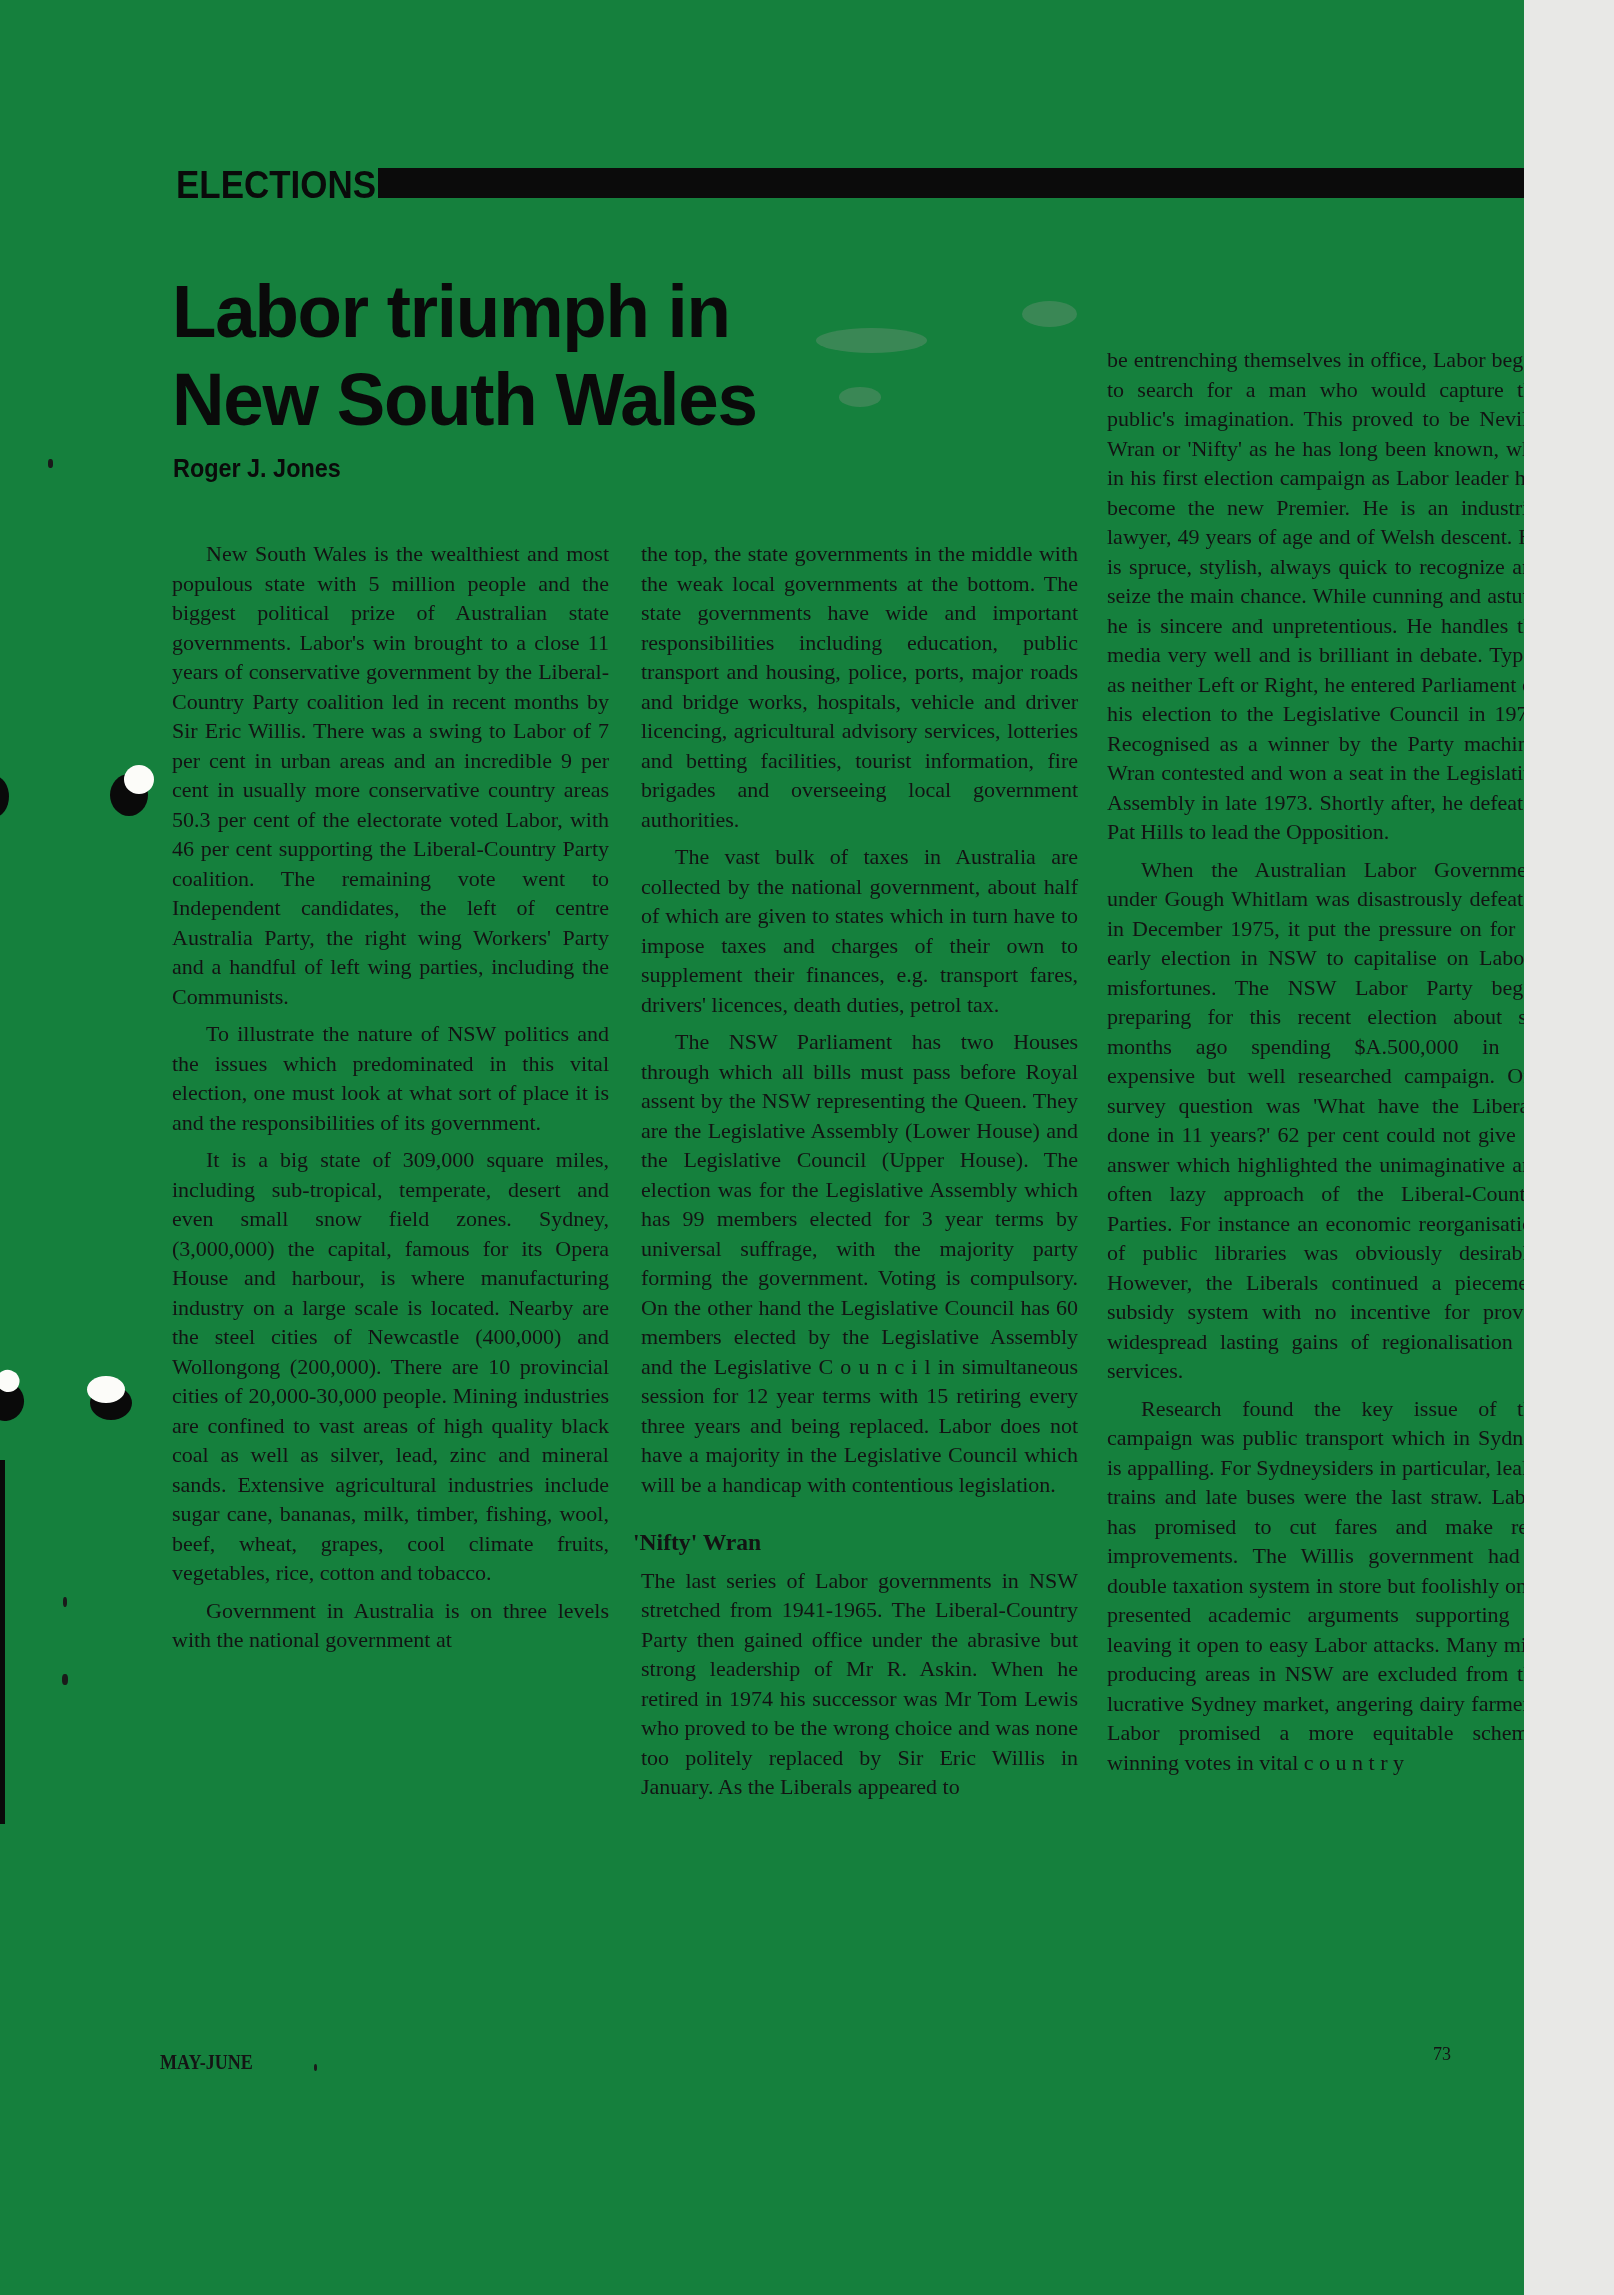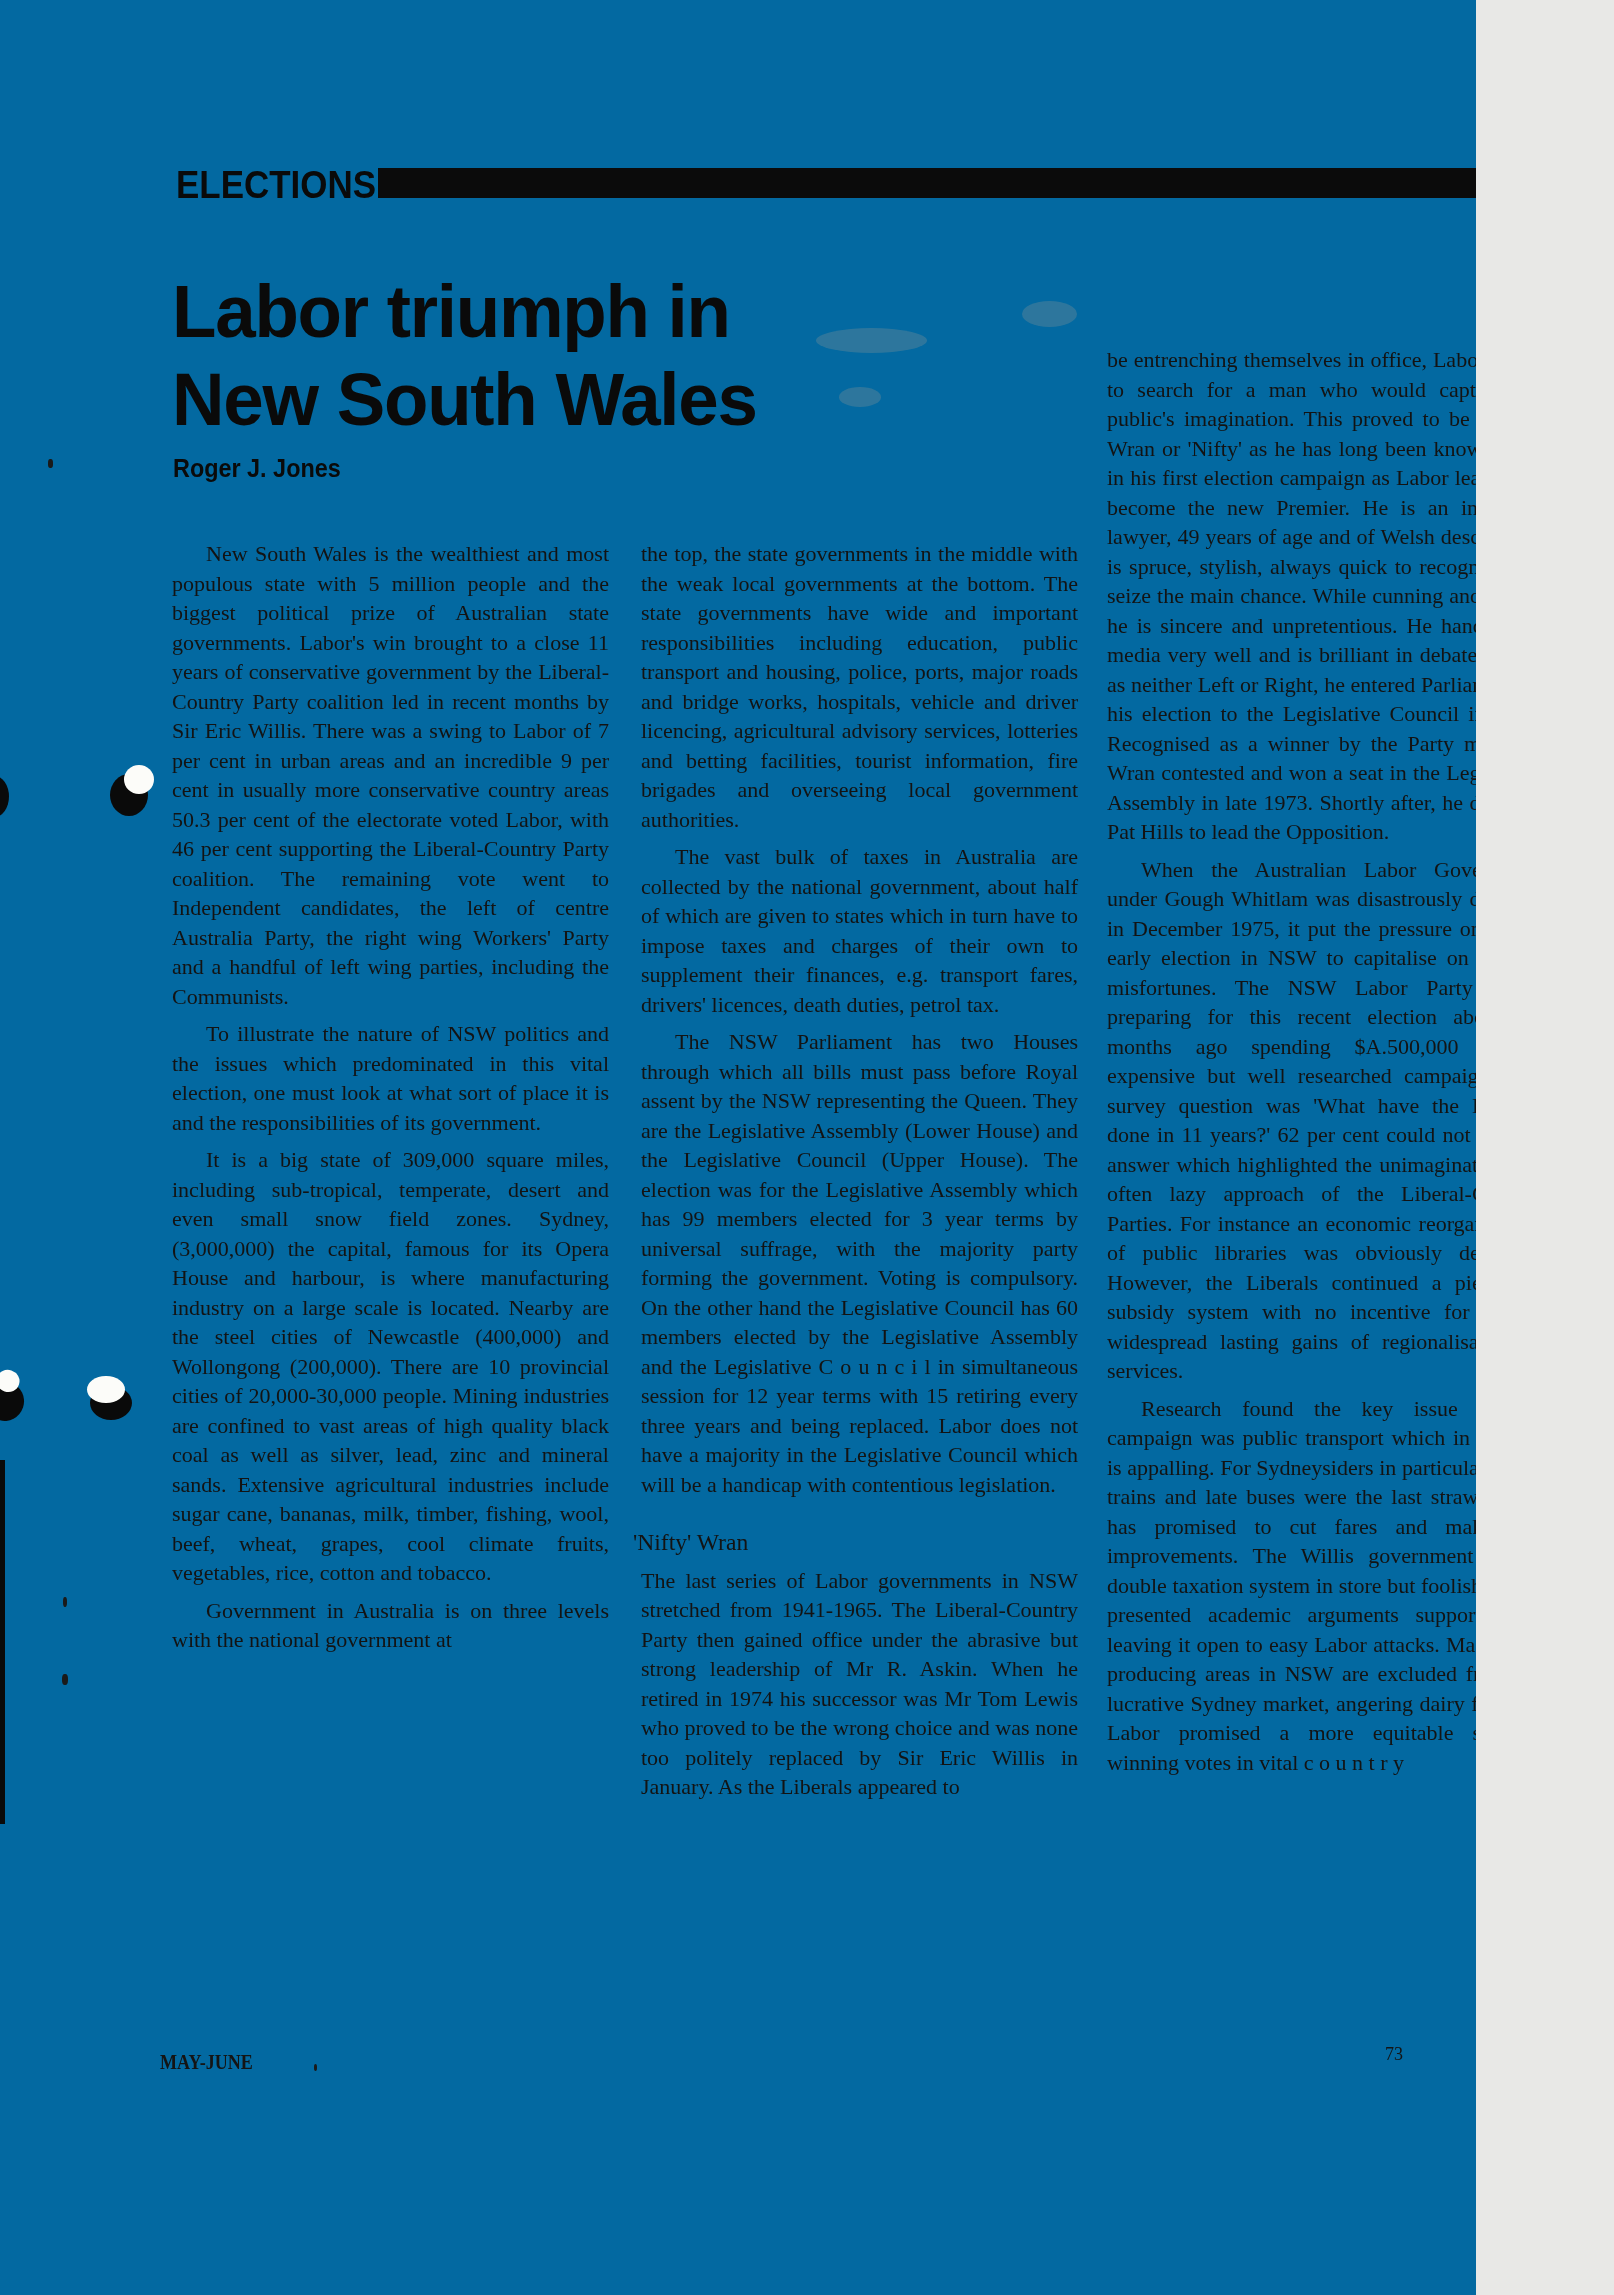--- a/index.html
+++ b/index.html
@@ -1,23 +1,24 @@
 <!DOCTYPE html>
 <html style="font-size:10.5px"><head>
 <meta charset="utf-8">
 <style>
   html, body { margin: 0; padding: 0; background: #e8e8e6; }
   .page {
     position: relative;
     width: 1476px;
     height: 2295px;
-    background: #0369a1;
+    background: #15803d;
     overflow: hidden;
     font-family: "Liberation Serif", serif;
     color: #131313;
+    padding-left: 48px;
   }
 
   
   .kicker {
     position: absolute;
     left: 176px;
     top: 164px;
     font-family: "Liberation Sans", sans-serif;
     font-weight: 700;
     font-size: 38px;
@@ -74,21 +75,21 @@
     text-align: justify;
   }
   .col-1 { left: 164px;  top: 531px; }
   .col-2 { left: 633px;  top: 531px; }
   .col-3 { left: 1099px; top: 337px; }
   .col p.para { margin: 8px; }
   .col p.para.indent { text-indent: 34px; }
   .col h3.subhead {
     font-family: "Liberation Serif", serif;
     font-size: 23.6px;
-    font-weight: 400;
+    font-weight: 700;
     margin: 29px 0 3.9px 0;
     text-align: left;
   }
 
   
   .footer-issue {
     position: absolute;
     left: 160px;
     top: 2049px;
     font-family: "Liberation Serif", serif;

